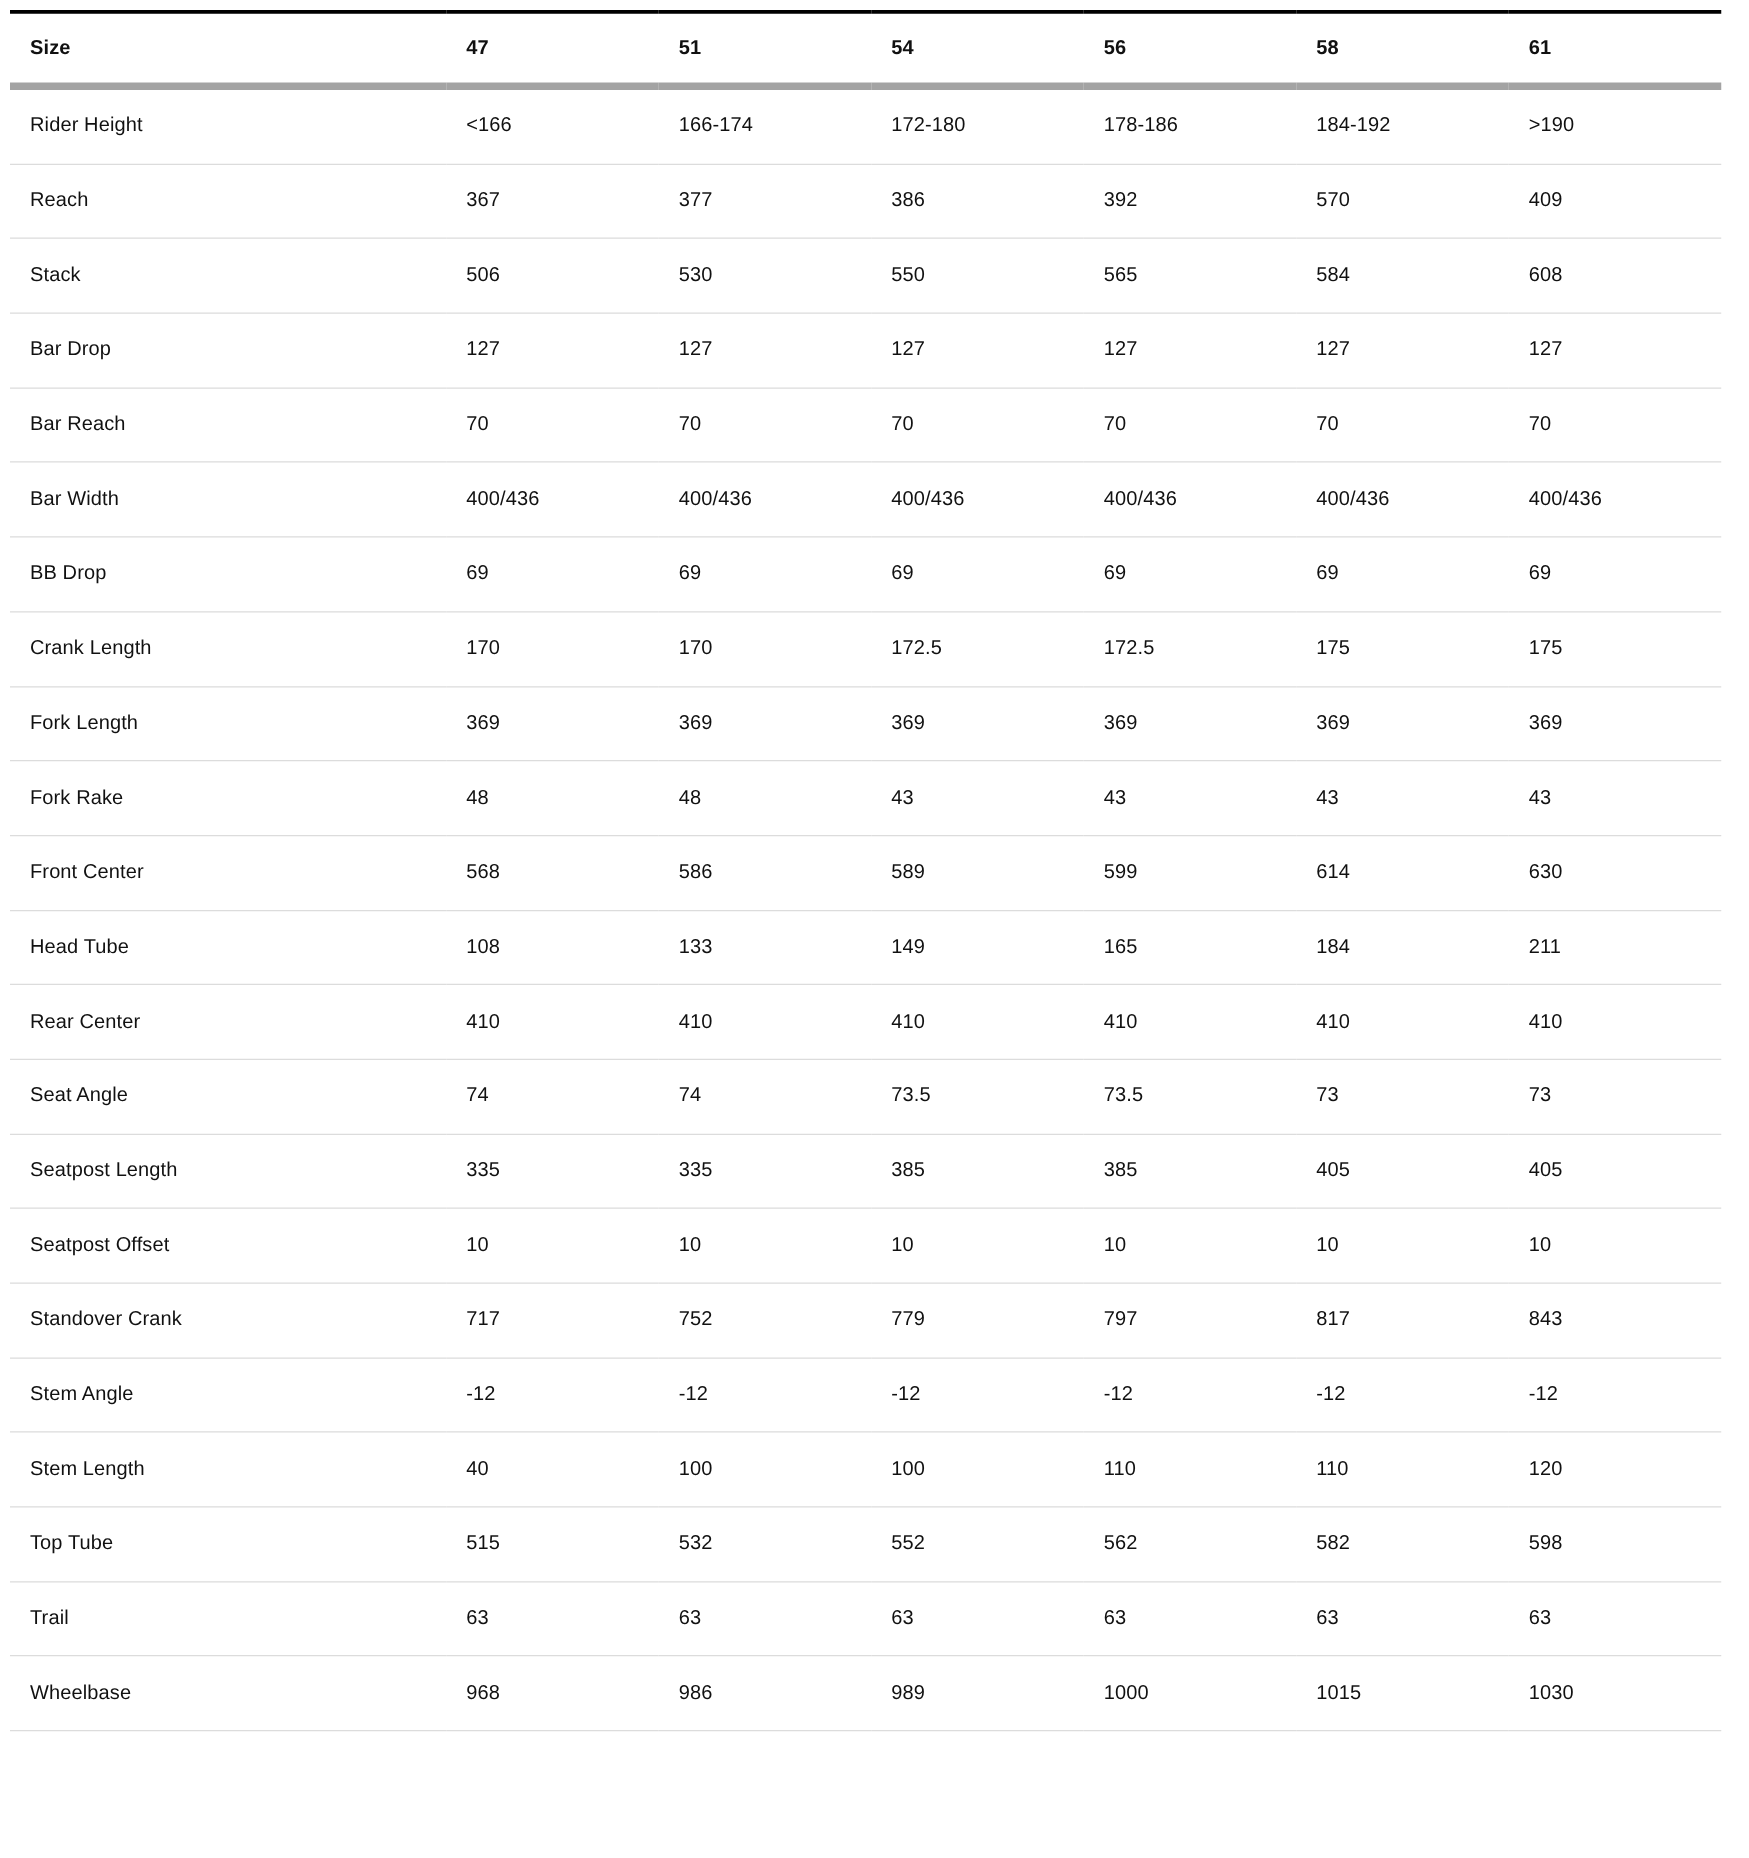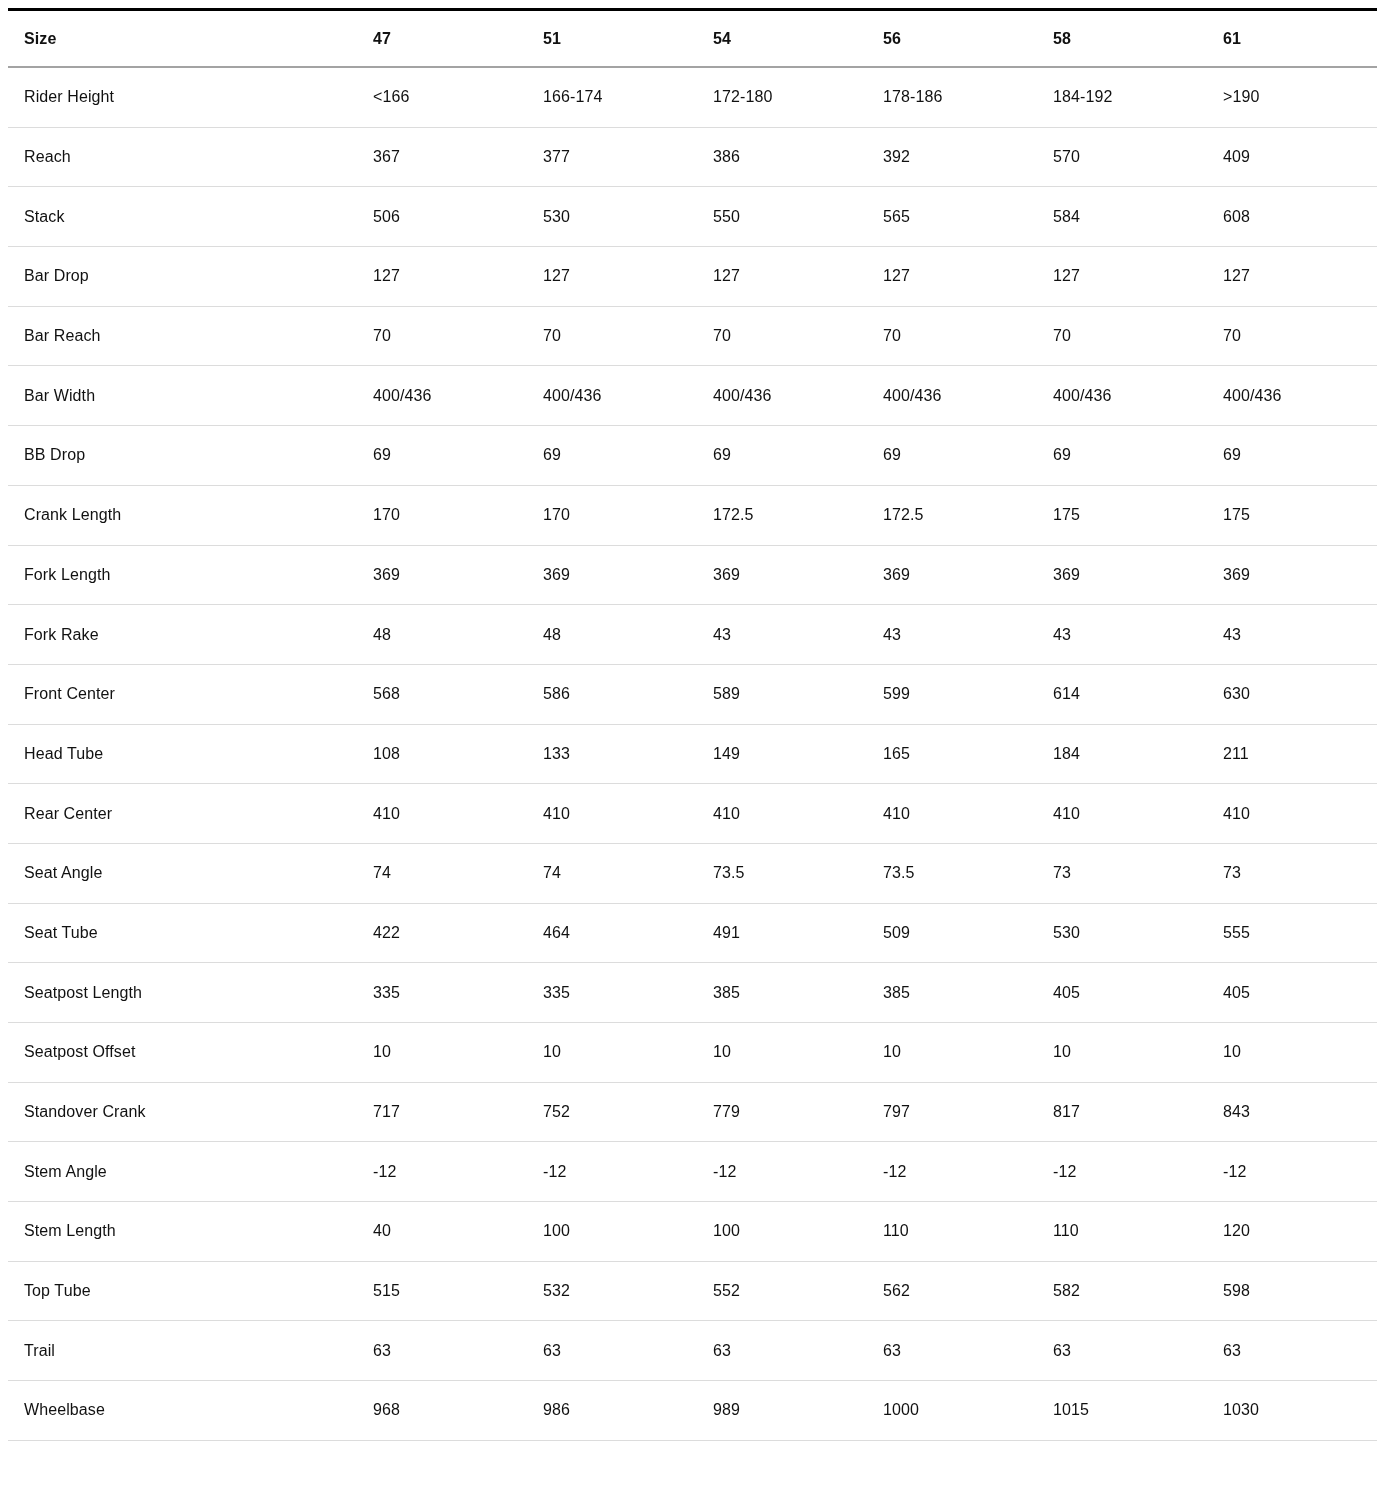--- a/index.html
+++ b/index.html
@@ -21,21 +21,21 @@
     margin: 8px 0 0 8px;
     border-top: 3px solid #000000;
   }
   table.geo thead th {
     height: 55px;
     text-align: left;
     vertical-align: middle;
     font-size: 16px;
     font-weight: 700;
     padding: 0 0 0 16px;
-    border-bottom: 2px solid #a3a3a3;
+    border-bottom: 6px solid #a3a3a3;
     letter-spacing: 0.1px;
   }
   table.geo tbody th,
   table.geo tbody td {
     height: 58.7px;
     text-align: left;
     vertical-align: middle;
     font-size: 16px;
     font-weight: 400;
     padding: 0 0 0 16px;
@@ -190,29 +190,20 @@
         <tr>
           <th>Seat Angle</th>
           <td>74</td>
           <td>74</td>
           <td>73.5</td>
           <td>73.5</td>
           <td>73</td>
           <td>73</td>
         </tr>
         <tr>
-          <th>Seat Tube</th>
-          <td>422</td>
-          <td>464</td>
-          <td>491</td>
-          <td>509</td>
-          <td>530</td>
-          <td>555</td>
-        </tr>
-        <tr>
           <th>Seatpost Length</th>
           <td>335</td>
           <td>335</td>
           <td>385</td>
           <td>385</td>
           <td>405</td>
           <td>405</td>
         </tr>
         <tr>
           <th>Seatpost Offset</th>

